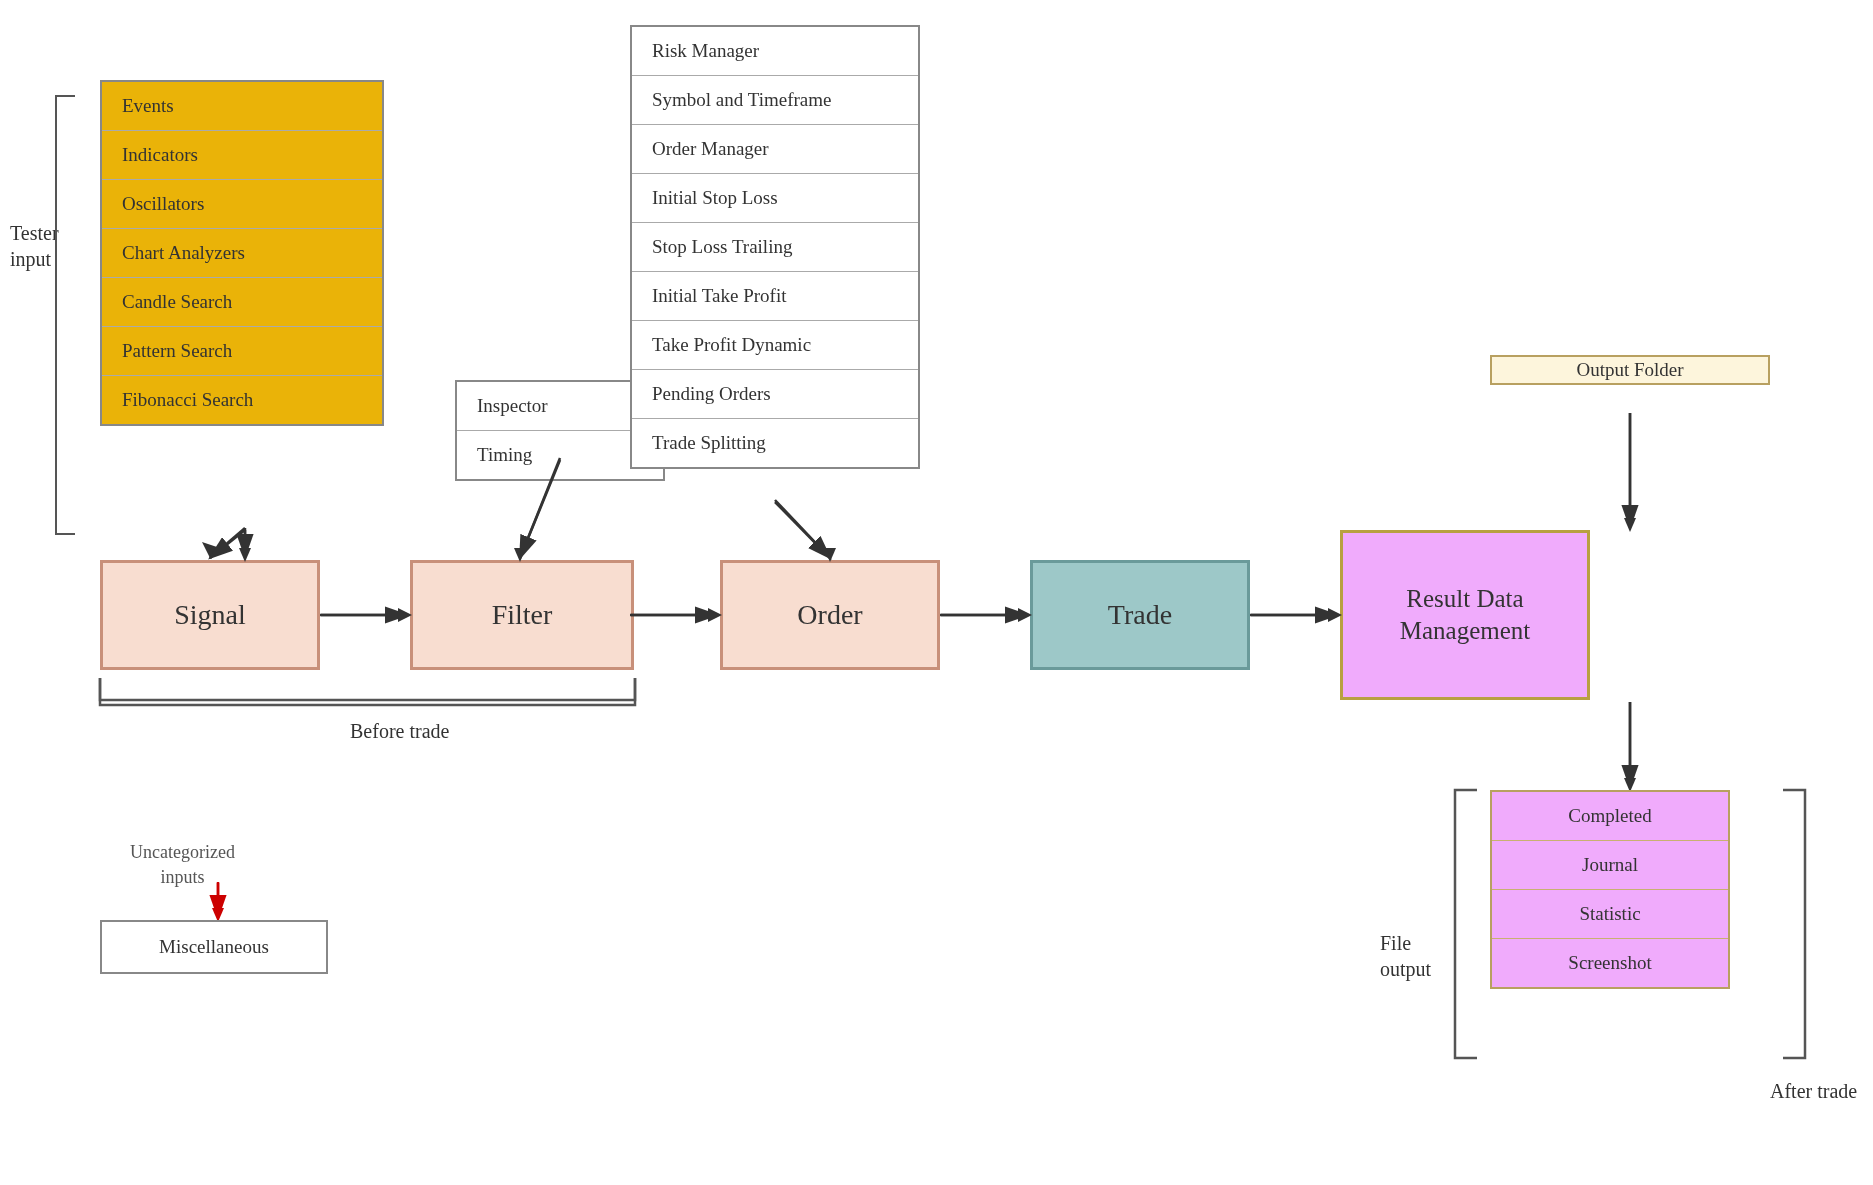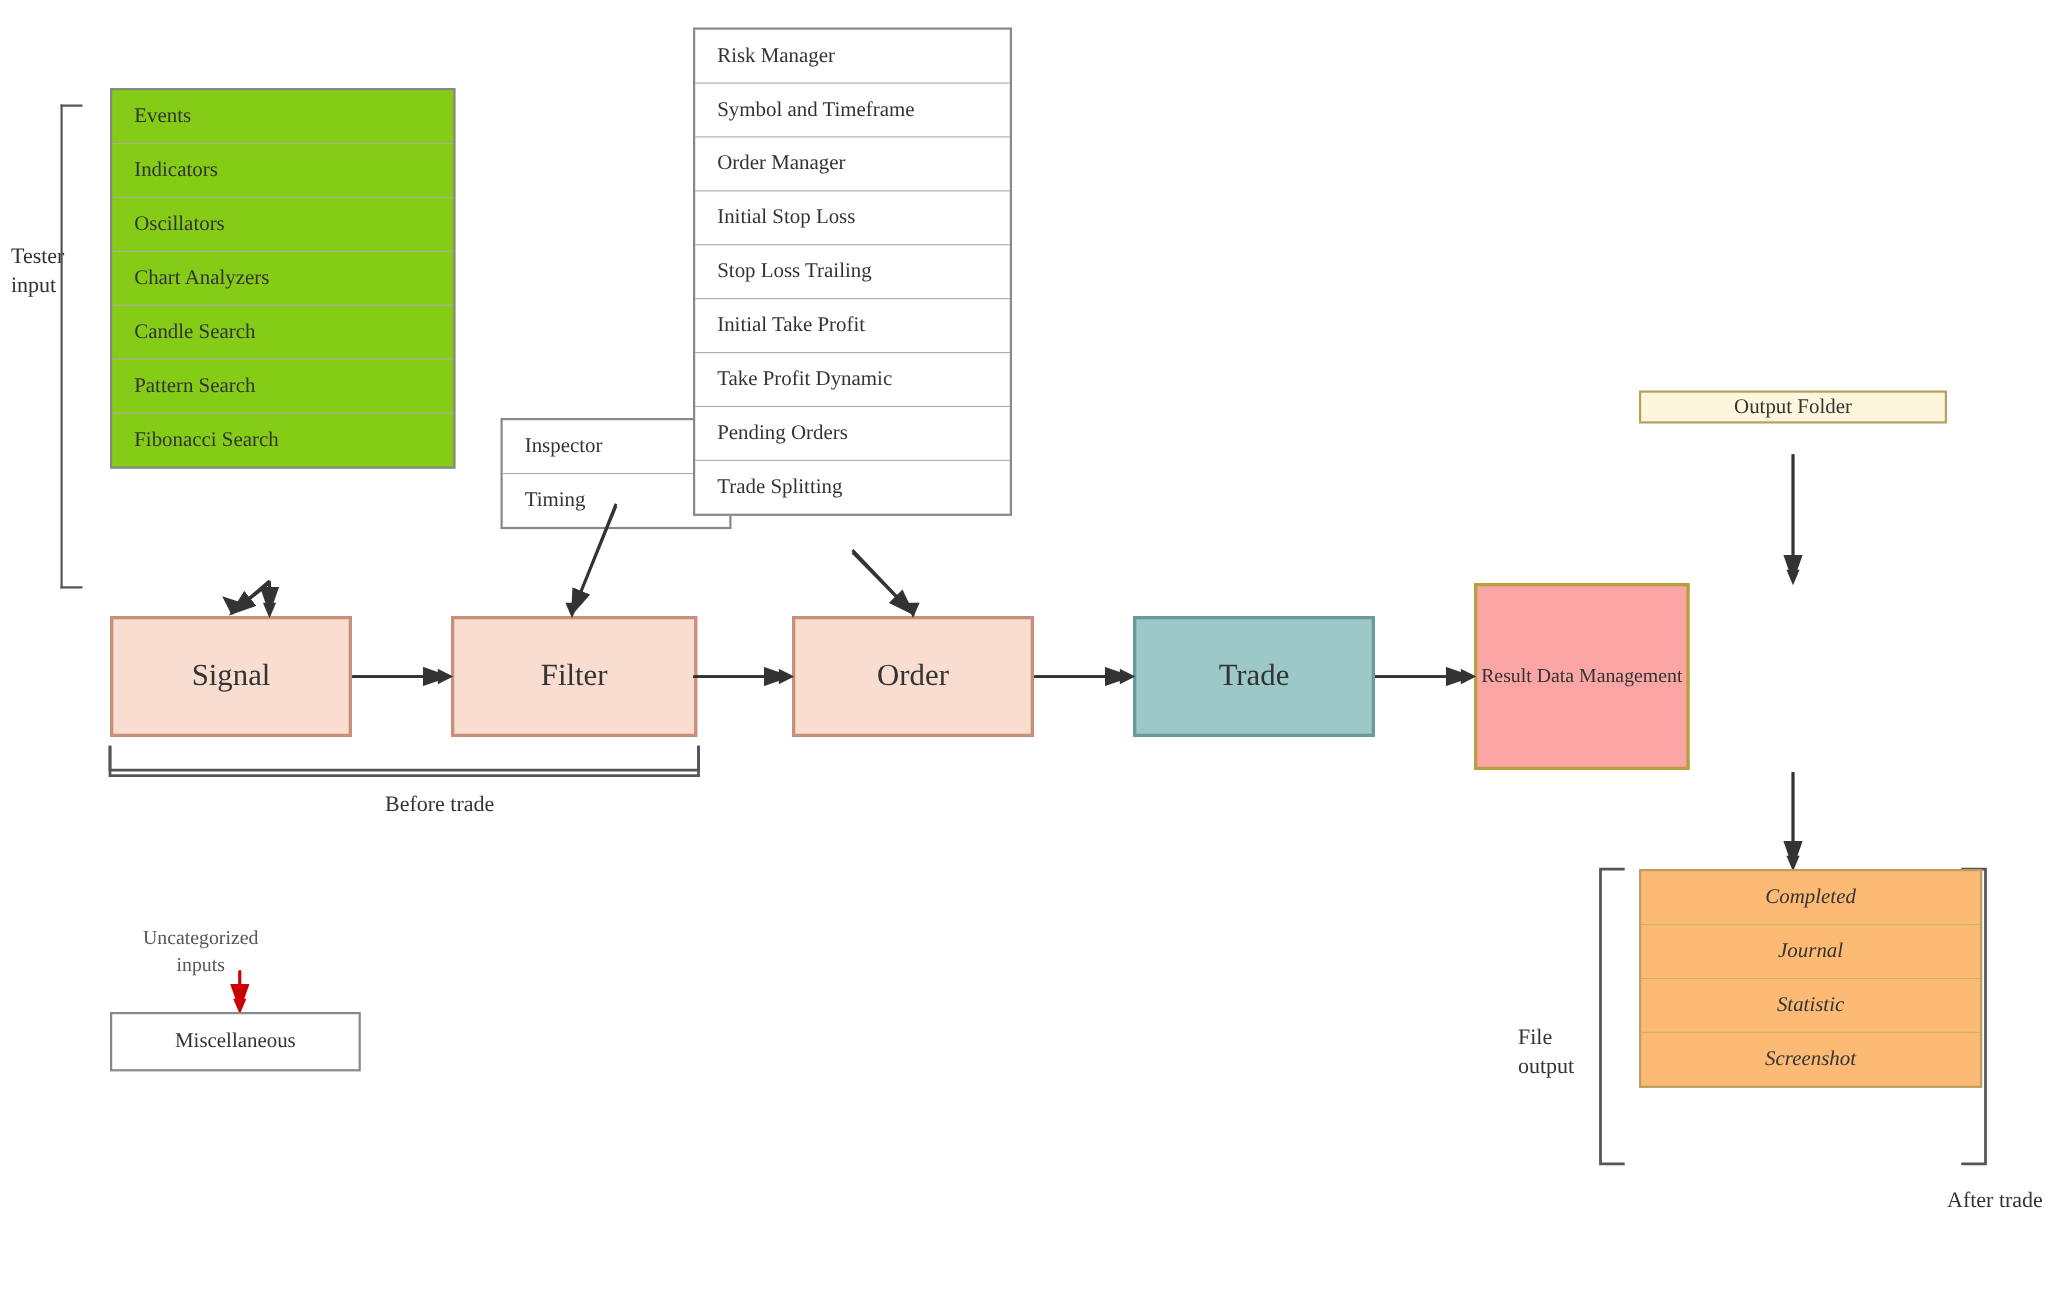--- a/index.html
+++ b/index.html
@@ -33,23 +33,23 @@
       height: 440px;
       border-left: 2.5px solid #555;
       border-top: 2.5px solid #555;
       border-bottom: 2.5px solid #555;
     }
 
     
     .input-group {
       position: absolute;
       top: 80px; left: 100px;
-      width: 314px;
+      width: 284px;
       border: 2.5px solid #888;
-      background: #84cc16;
+      background: #eab308;
     }
     .input-item {
       padding: 13px 20px;
       font-size: 19px;
       color: #333;
       border-bottom: 1.5px solid #aaa;
       text-align: left;
     }
     .input-item:last-child { border-bottom: none; }
 
@@ -81,24 +81,23 @@
       padding: 2px 20px;
       font-size: 19px;
       color: #333;
       text-align: center;
     }
 
     
     .file-output-group {
       position: absolute;
       top: 790px; left: 1490px;
-      width: 312px;
+      width: 240px;
       border: 2.5px solid #b8a060;
-      background: #fdba74;
-      font-style: italic;
+      background: #f0abfc;
     }
     .file-output-item {
       padding: 13px 20px;
       font-size: 19px;
       color: #333;
       border-bottom: 1.5px solid #c9b070;
       text-align: center;
     }
     .file-output-item:last-child { border-bottom: none; }
 
@@ -148,24 +147,24 @@
     }
     .process-trade {
       top: 560px; left: 1030px;
       width: 220px; height: 110px;
       background: #9dc8c8;
       border-color: #6a9a9a;
       color: #333;
     }
     .process-rdm {
       top: 530px; left: 1340px;
-      width: 196px; height: 170px;
-      background: #fca5a5;
+      width: 250px; height: 170px;
+      background: #f0abfc;
       border-color: #b8a040;
-      font-size: 18px;
+      font-size: 25px;
       line-height: 1.3;
     }
 
     
     svg.arrows {
       position: absolute;
       top: 0; left: 0;
       width: 1873px;
       height: 1185px;
       pointer-events: none;

